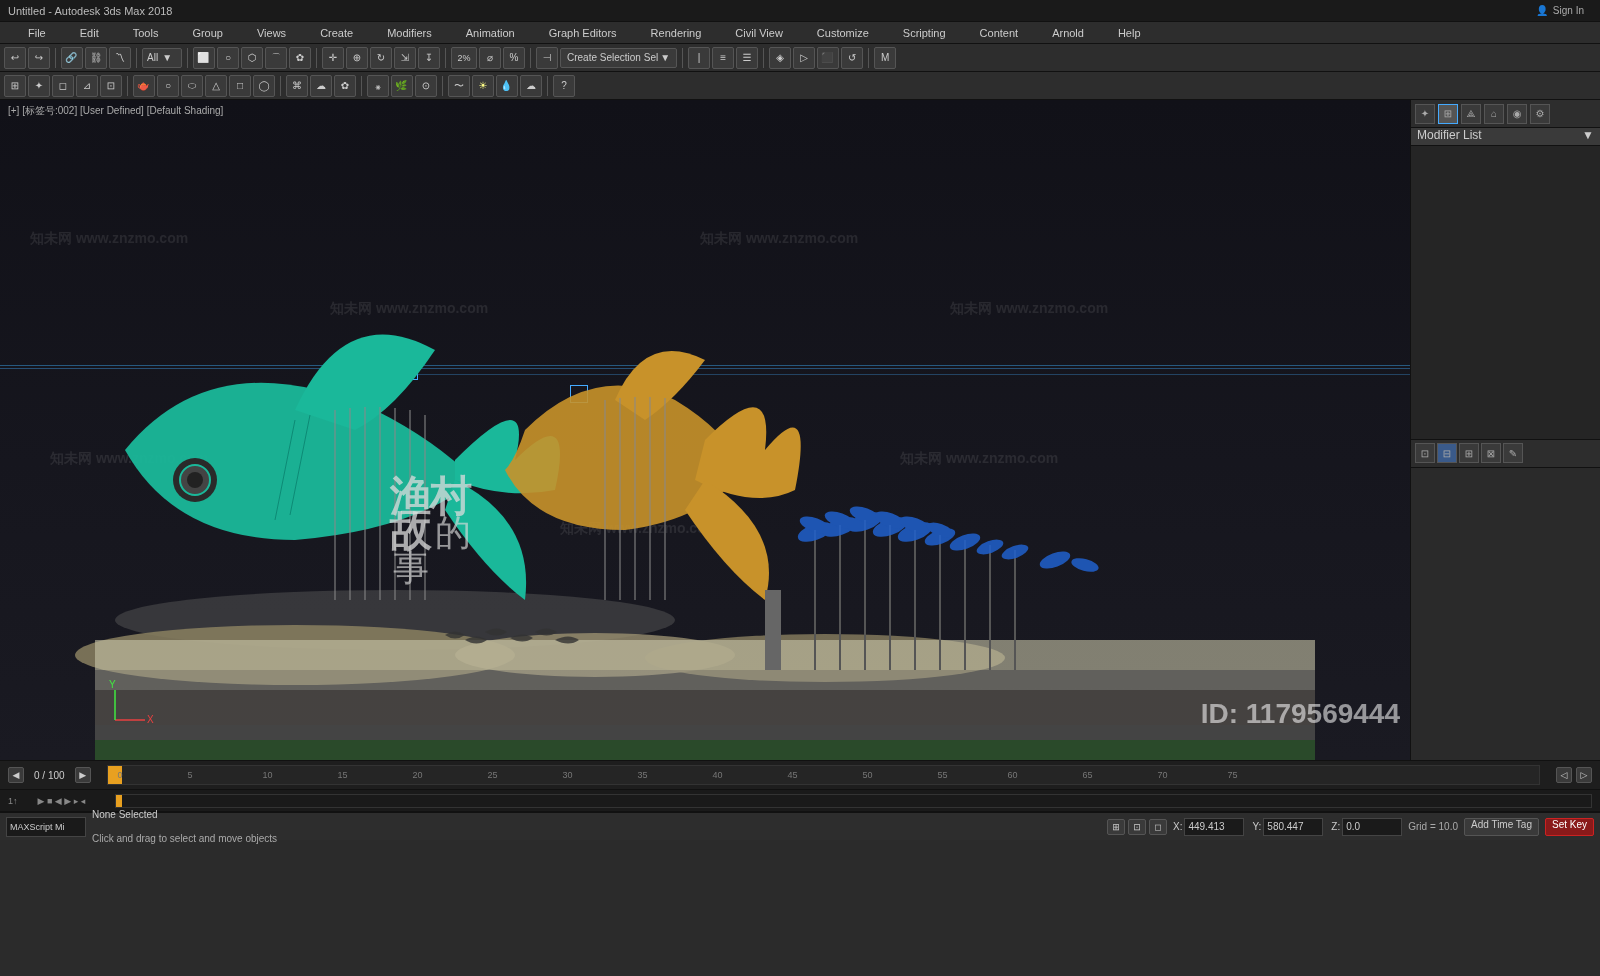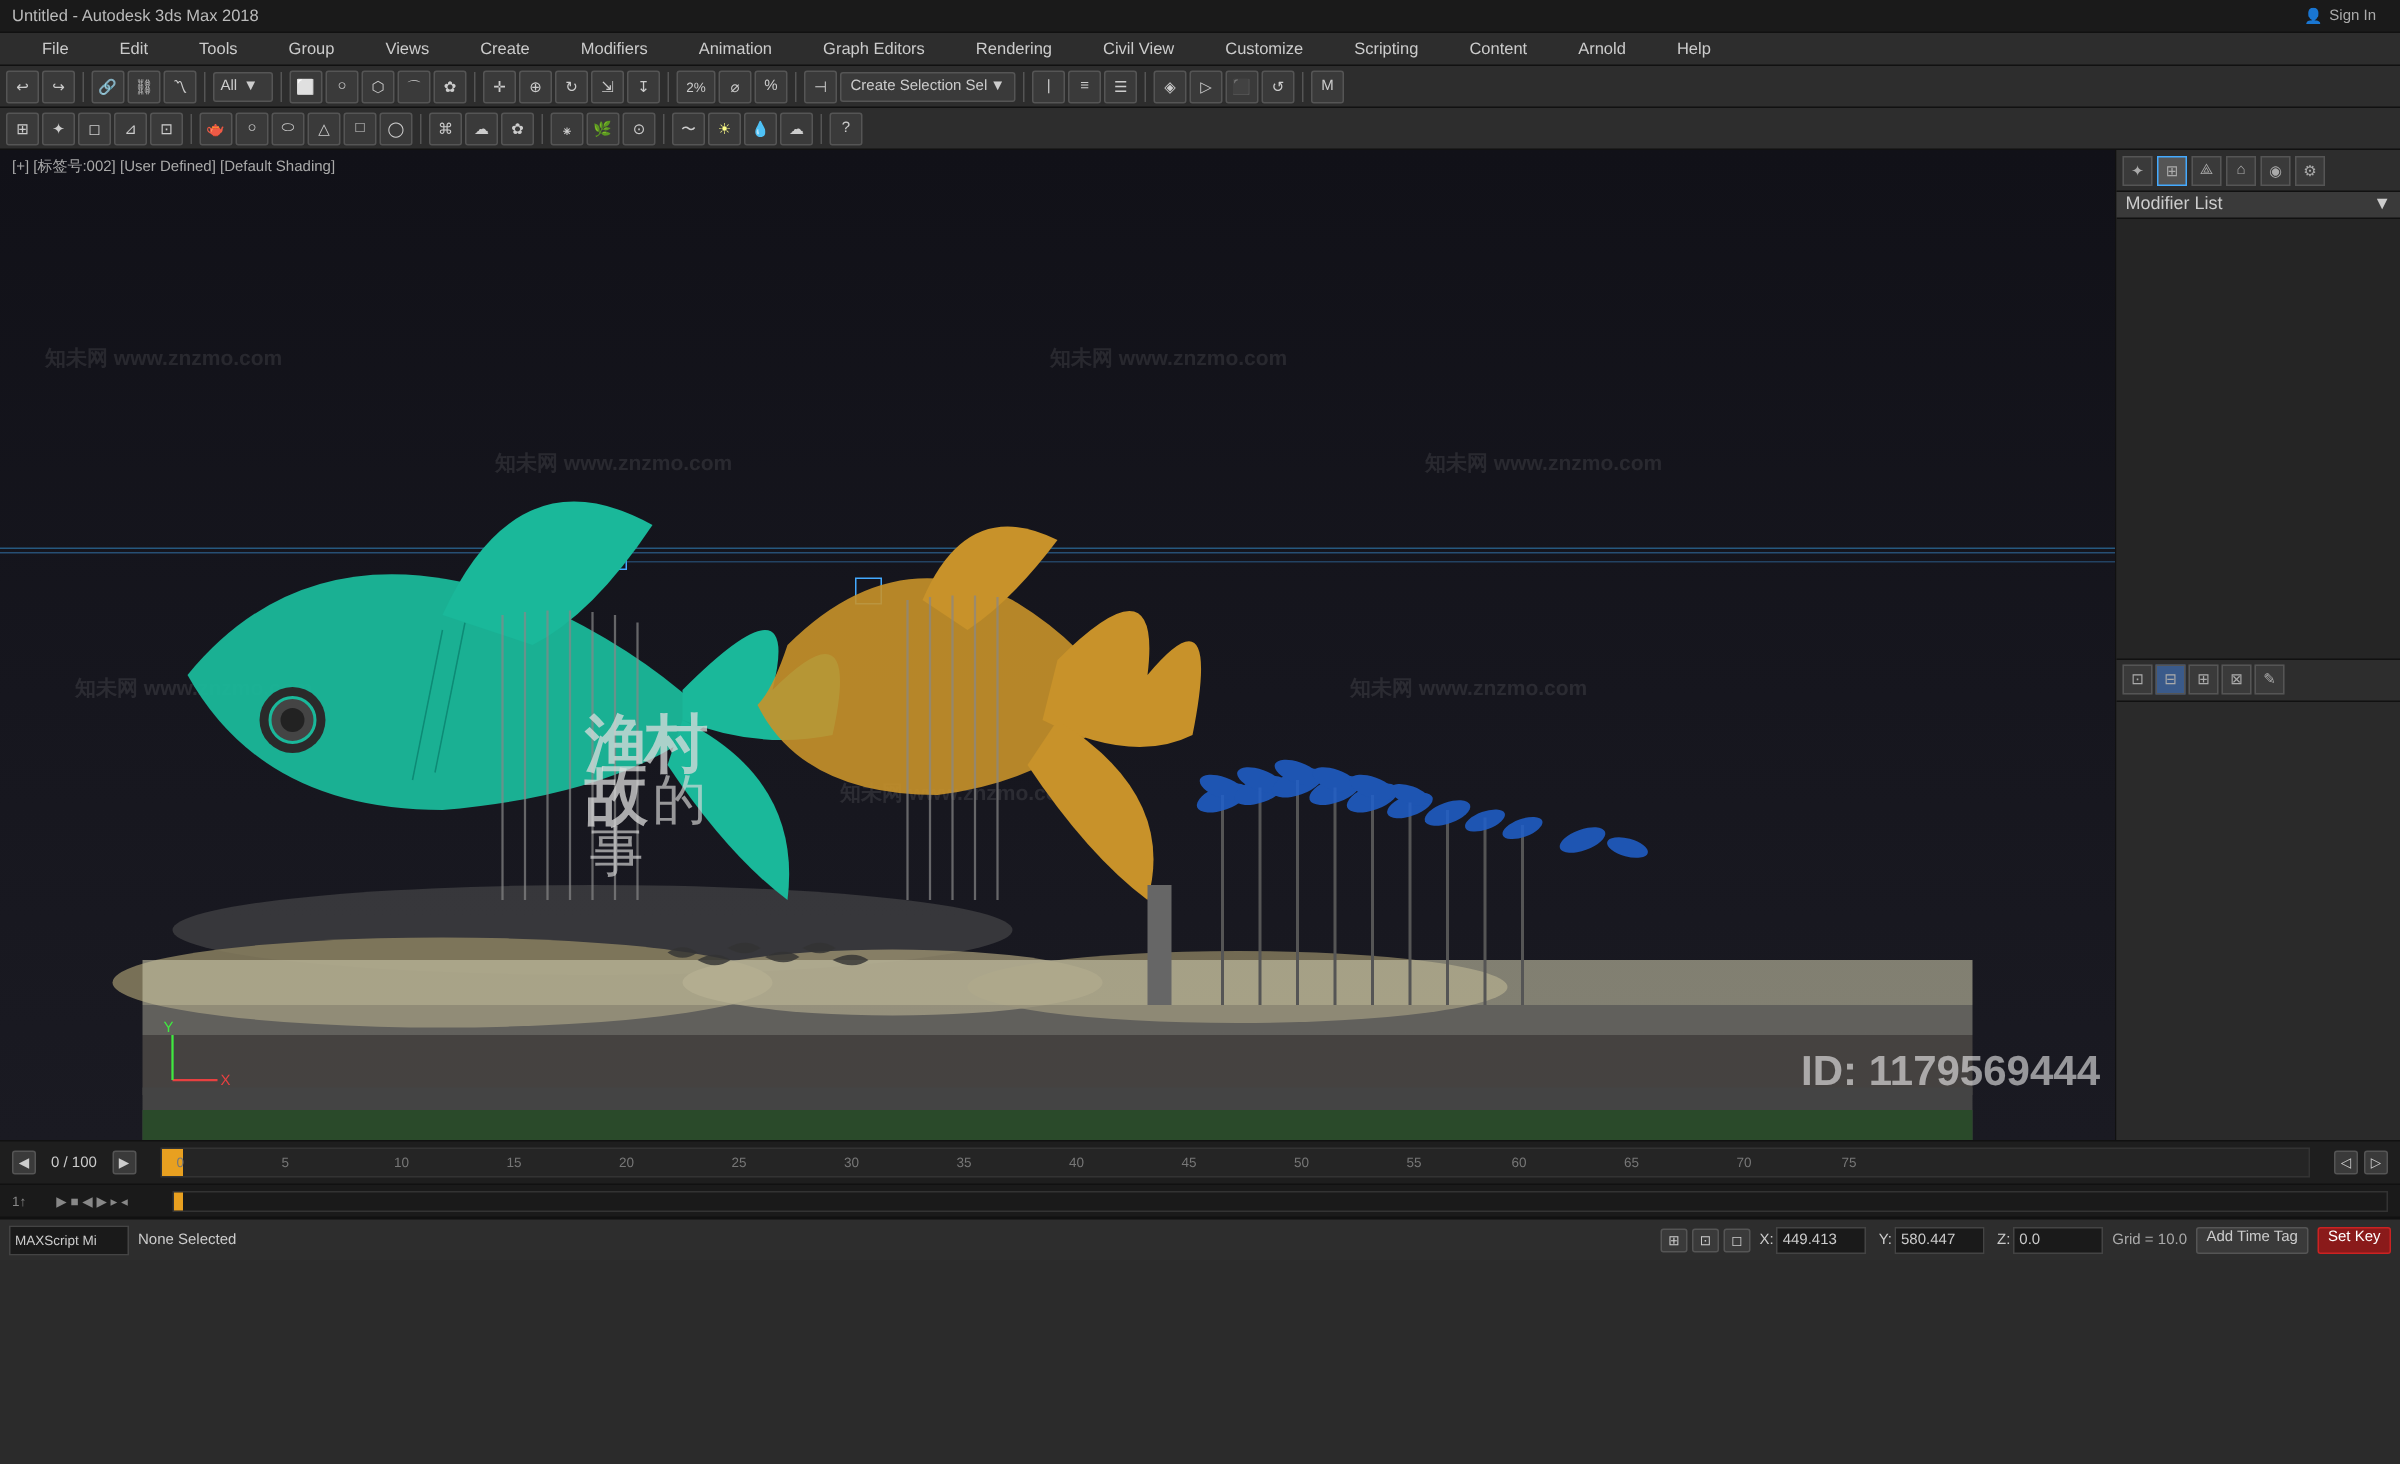--- a/index.html
+++ b/index.html
@@ -698,20 +698,21 @@
   </div>
 </div>
 
 <div id="bottom-bar">
   <div class="maxscript-box">
     <span>MAXScript Mi</span>
   </div>
 
   <div style="display:flex;flex-direction:column;gap:13px;flex:1;">
     <div style="font-size:10px;color:#ccc;">None Selected</div>
+    <div style="font-size:10px;color:#aaa;">Click and drag to select and move objects</div>
   </div>
 
   <div style="display:flex;align-items:center;gap:3px;">
     <div class="tb-btn" style="width:18px;height:16px;font-size:9px;">⊞</div>
     <div class="tb-btn" style="width:18px;height:16px;font-size:9px;">⊡</div>
     <div class="tb-btn" style="width:18px;height:16px;font-size:9px;">◻</div>
   </div>
 
   <div id="coord-display">
     <div class="coord-field">

